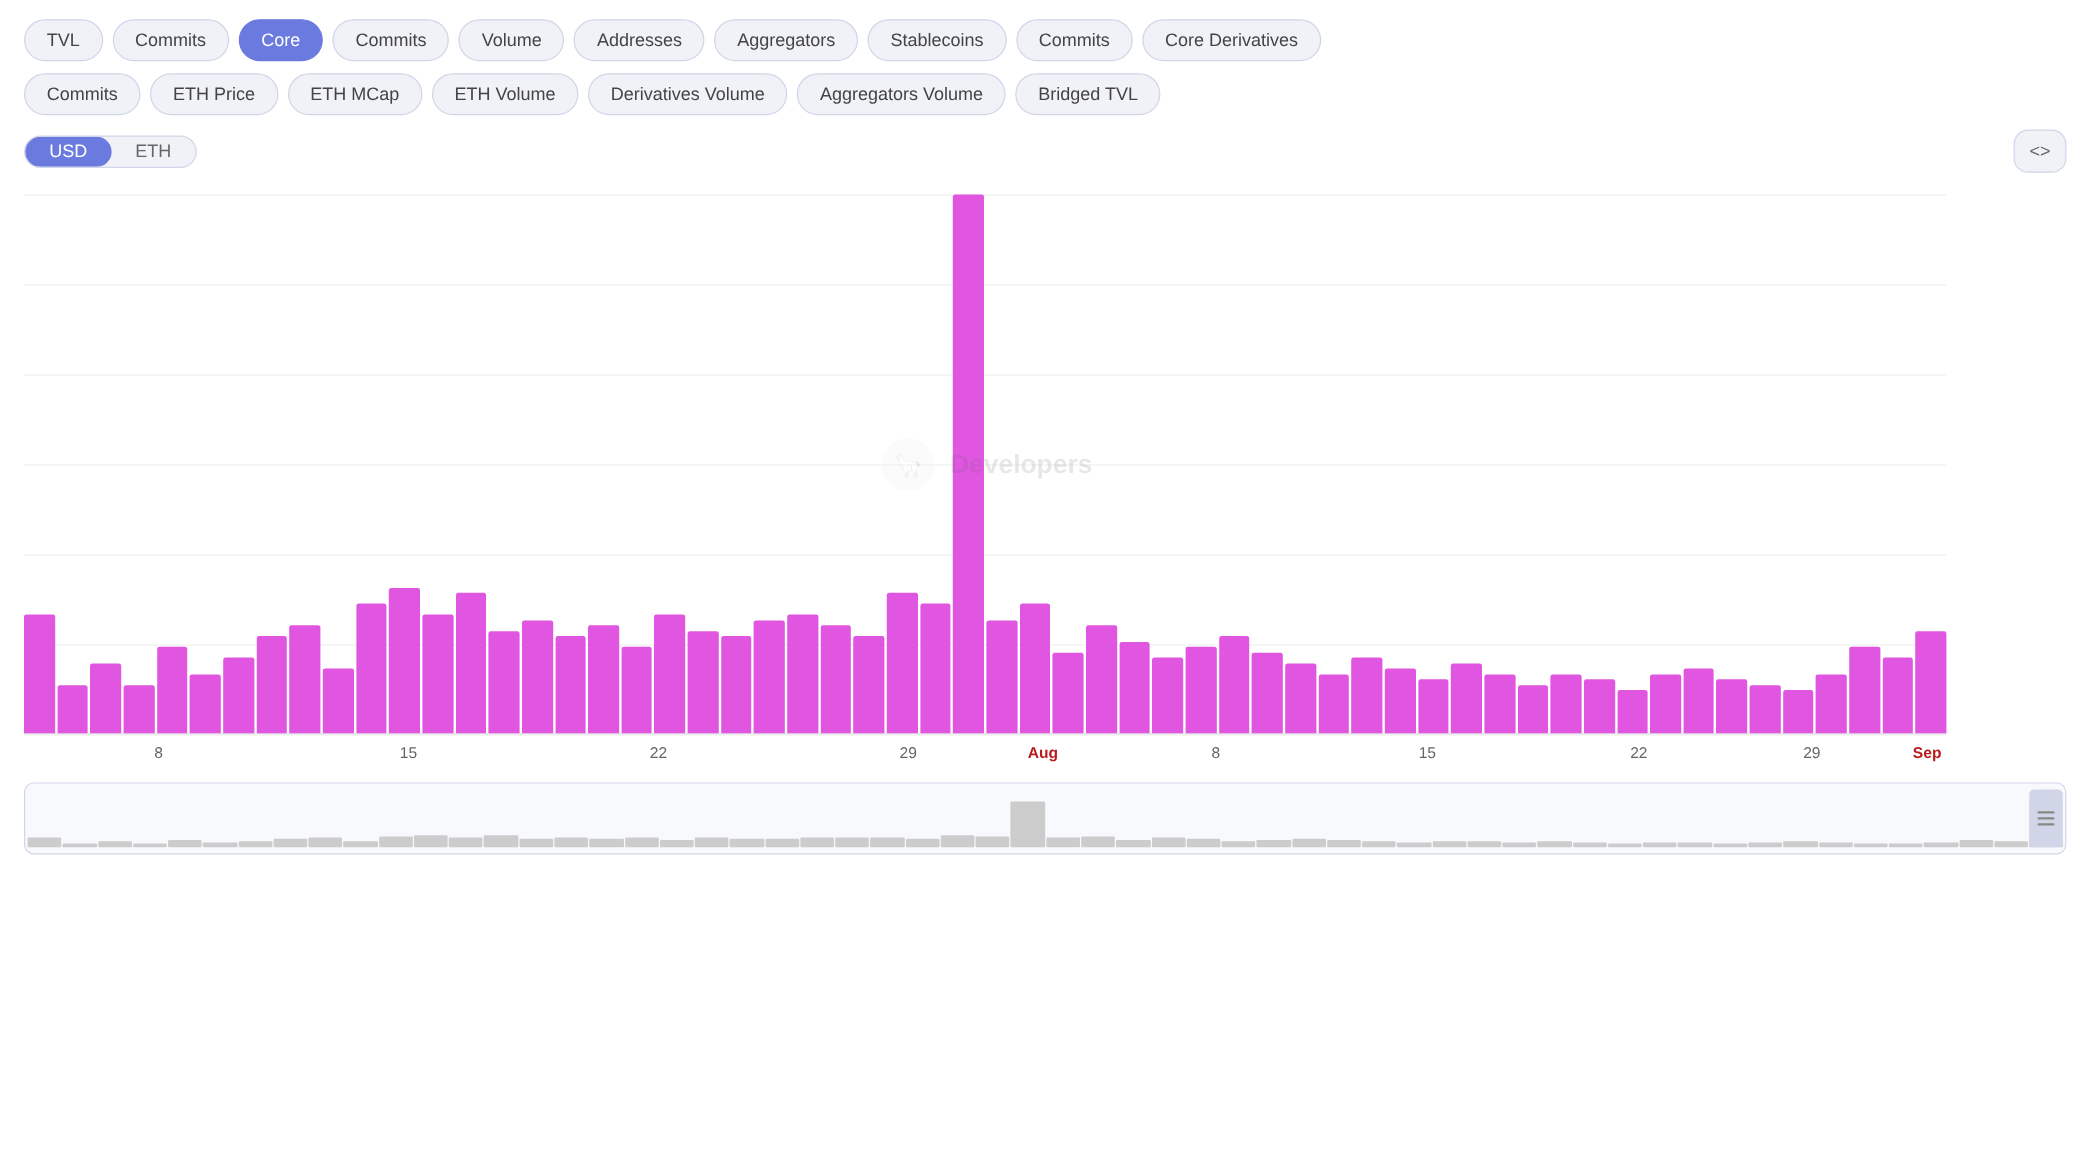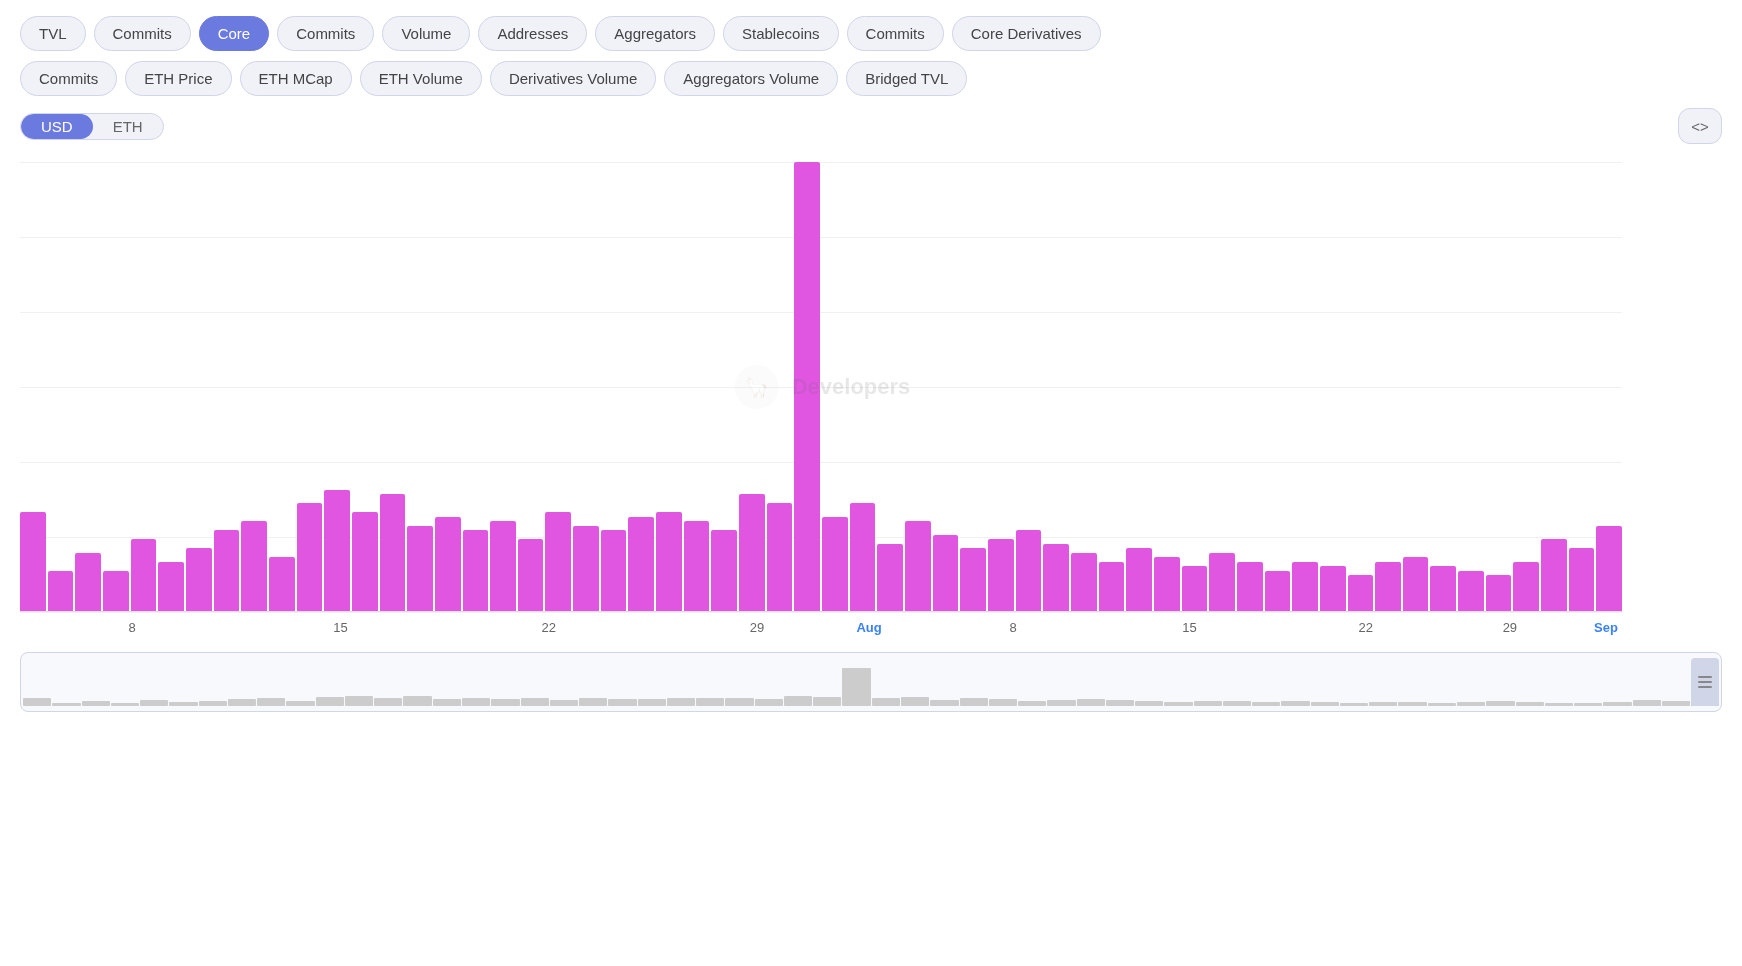--- a/index.html
+++ b/index.html
@@ -172,21 +172,21 @@
 
     .x-label {
       position: absolute;
       font-size: 13px;
       color: #666;
       transform: translateX(-50%);
     }
 
     .x-label.bold {
       font-weight: 600;
-      color: #3b82f6;
+      color: #b91c1c;
     }
 
     .watermark {
       position: absolute;
       top: 50%;
       left: 50%;
       transform: translate(-50%, -50%);
       opacity: 0.15;
       display: flex;
       align-items: center;

